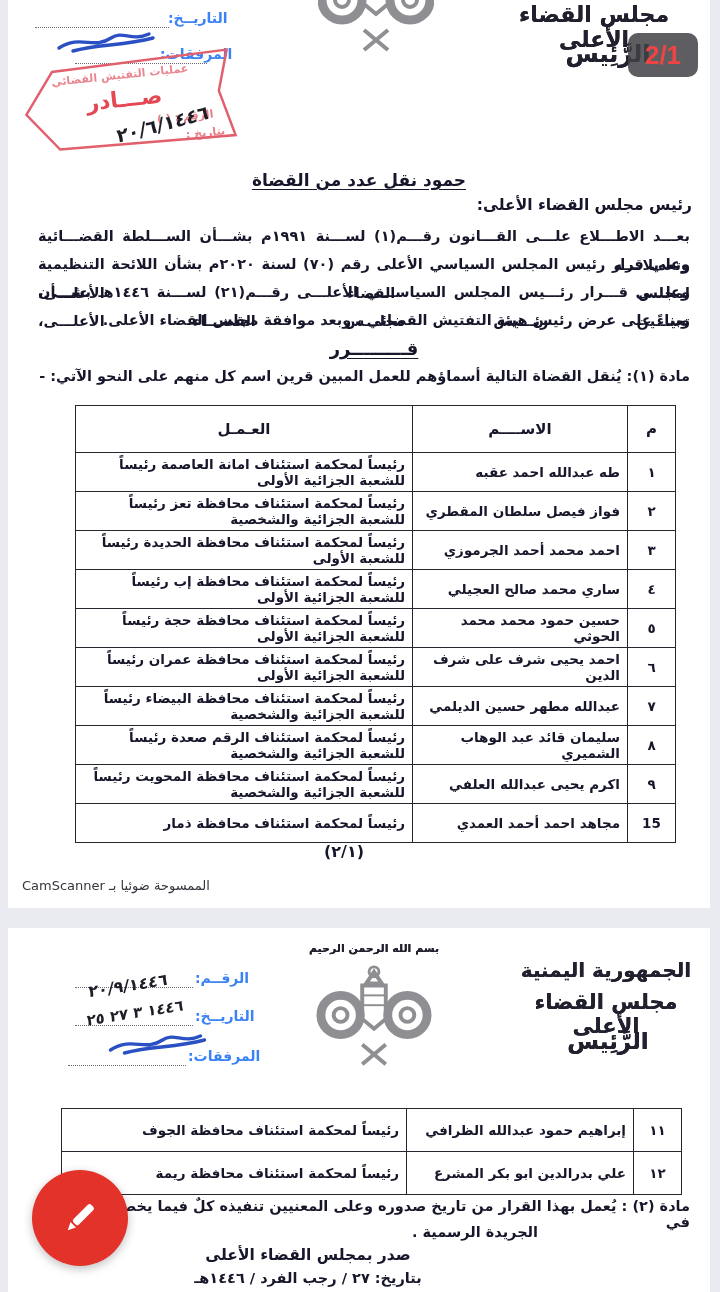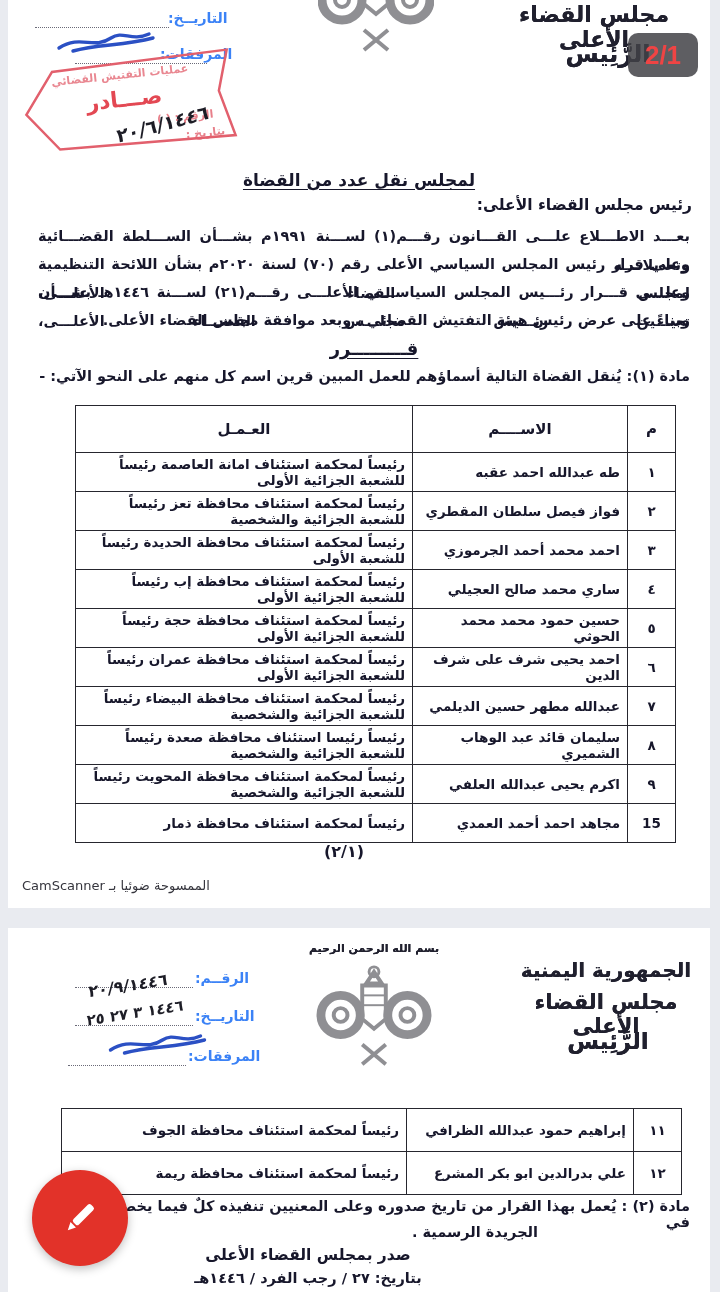--- a/index.html
+++ b/index.html
@@ -97,21 +97,21 @@
         <line x1="46" y1="86" x2="70" y2="106" stroke-width="4"></line>
         <line x1="70" y1="86" x2="46" y2="106" stroke-width="4"></line>
       </svg>
     </div>
 
     <div class="abs org-cal" style="left:478px;top:2px;width:216px;font-size:22px;">مجلس القضاء الأعلى</div>
     <div class="abs org-cal" style="left:540px;top:40px;width:120px;font-size:24px;">الرَّئِيس</div>
 
     <div class="abs badge" style="left:620px;top:33px;width:70px;height:44px;">2/1</div>
 
-    <div class="abs center title-line b u" style="left:0;top:170px;width:702px;">لمجلس نقل عدد من القضاة</div>
+    <div class="abs center title-line b u" style="left:0;top:170px;width:702px;">حمود نقل عدد من القضاة</div>
 
     <div class="abs right b" style="right:18px;top:196px;font-size:15.5px;">رئيس مجلس القضاء الأعلى:</div>
 
     <div class="abs body-line just" style="right:20px;left:22px;top:222px;">بعـــد الاطـــلاع علـــى القـــانون رقـــم(١) لســـنة ١٩٩١م بشـــأن الســـلطة القضـــائية وتعديلاتـــه</div>
     <div class="abs body-line just" style="right:20px;left:22px;top:250px;">وعلى قرار رئيس المجلس السياسي الأعلى رقم (٧٠) لسنة ٢٠٢٠م بشأن اللائحة التنظيمية لمجلس القضاء الأعلـــى،</div>
     <div class="abs body-line just" style="right:20px;left:22px;top:278px;">وعلـــى قـــرار رئـــيس المجلس السياســـي الأعلـــى رقـــم(٢١) لســـنة ١٤٤٦هـ بشـــأن تعيـــين رئـــيس مجلـــس القضـــاء الأعلـــى،</div>
     <div class="abs body-line right" style="right:20px;left:22px;top:306px;">وبناءً على عرض رئيس هيئة التفتيش القضائي ، وبعد موافقة مجلس القضاء الأعلى.</div>
 
     <div class="abs center b u" style="left:0;top:338px;width:702px;font-size:18px;padding-left:15px;">قـــــــــرر</div>
 
@@ -155,21 +155,21 @@
             <td class="work">رئيساً لمحكمة استئناف محافظة عمران رئيساً للشعبة الجزائية الأولى</td>
           </tr>
       <tr>
             <td class="num">٧</td>
             <td class="name">عبدالله مطهر حسين الديلمي</td>
             <td class="work">رئيساً لمحكمة استئناف محافظة البيضاء رئيساً للشعبة الجزائية والشخصية</td>
           </tr>
       <tr>
             <td class="num">٨</td>
             <td class="name">سليمان قائد عبد الوهاب الشميري</td>
-            <td class="work">رئيساً رئيسا استئناف محافظة صعدة رئيساً للشعبة الجزائية والشخصية</td>
+            <td class="work">رئيساً لمحكمة استئناف الرقم صعدة رئيساً للشعبة الجزائية والشخصية</td>
           </tr>
       <tr>
             <td class="num">٩</td>
             <td class="name">اكرم يحيى عبدالله العلفي</td>
             <td class="work">رئيساً لمحكمة استئناف محافظة المحويت رئيساً للشعبة الجزائية والشخصية</td>
           </tr>
       <tr>
             <td class="num">15</td>
             <td class="name">مجاهد احمد أحمد العمدي</td>
             <td class="work">رئيساً لمحكمة استئناف محافظة ذمار</td>

